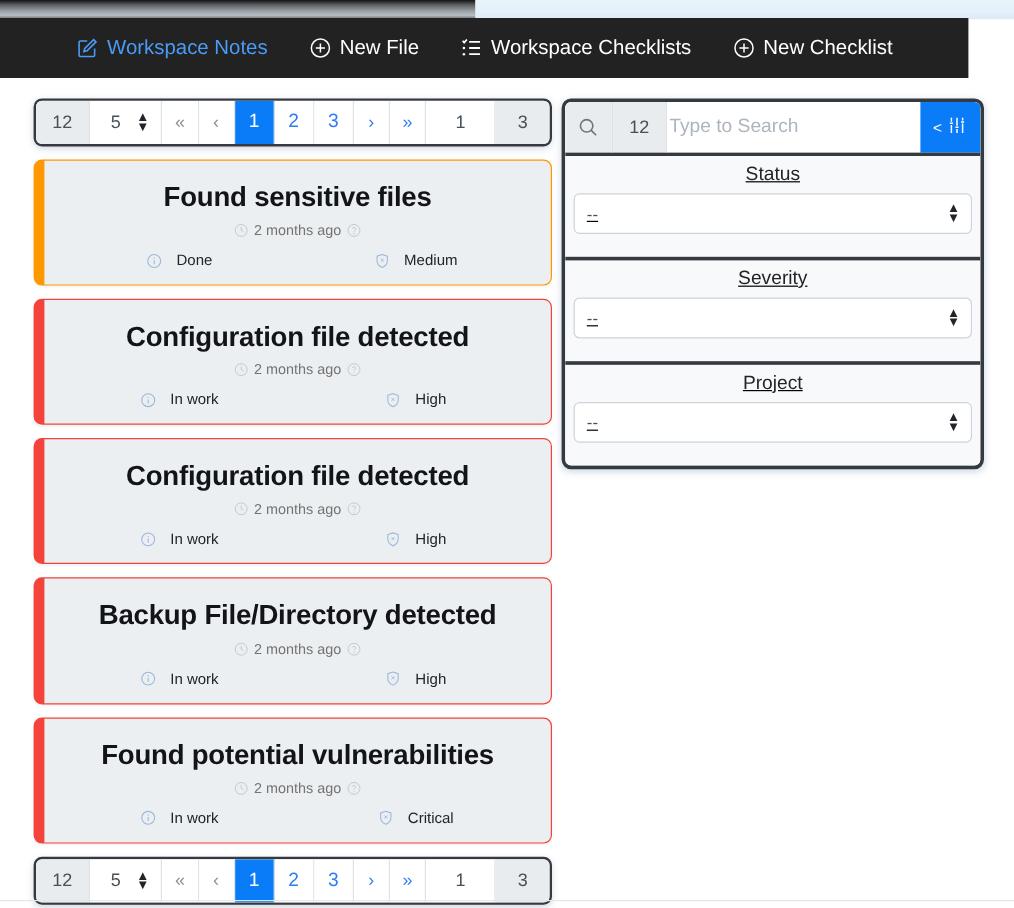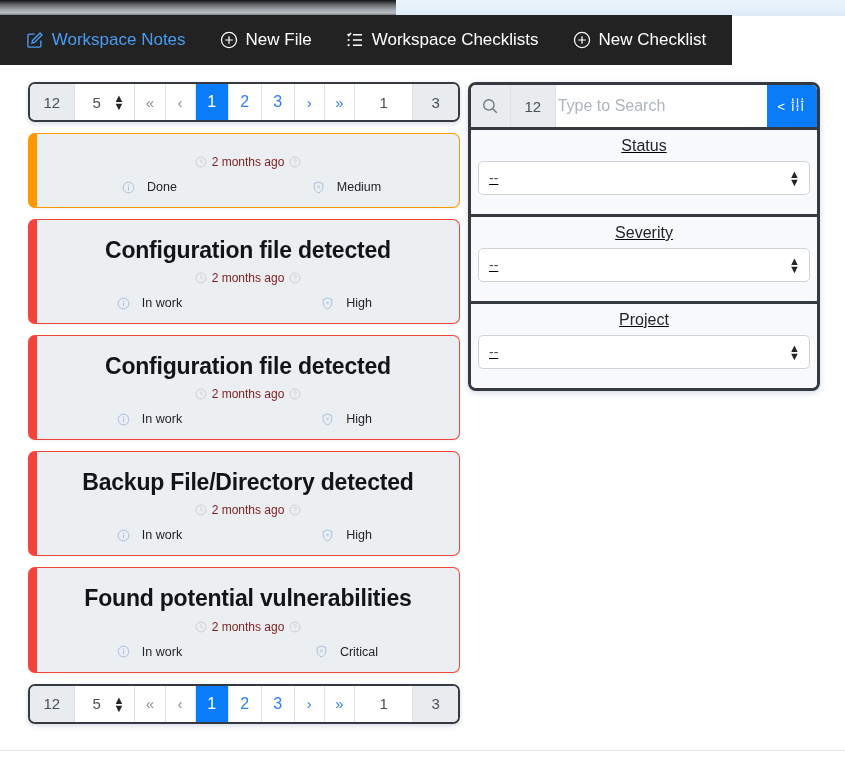--- a/index.html
+++ b/index.html
@@ -28,21 +28,21 @@
     top: 0; left: 0;
     width: 396px;
     height: 15px;
     background: linear-gradient(to bottom, #111315 0%, #5e6164 28%, #9ba1a6 62%, #b9bfc4 85%, #7d8186 100%);
   }
 
   
   #navbar {
     position: absolute;
     top: 15px; left: 0;
-    width: 732px;
+    width: 807px;
     height: 50px;
     background: #222222;
     display: flex;
     align-items: center;
     justify-content: center;
     gap: 4px;
   }
   .nav-item {
     display: flex;
     align-items: center;
@@ -145,21 +145,21 @@
     color: #121417;
     line-height: 1.18;
     margin: 3px 0 4px 0;
     letter-spacing: -0.2px;
   }
   .card-time {
     display: flex;
     align-items: center;
     justify-content: center;
     gap: 5px;
-    color: #7f1d1d;
+    color: #737373;
     font-size: 12px;
     margin: 7px 0 0 0;
   }
   .card-time svg { display: block; }
   .card-meta {
     display: flex;
     margin-top: 11px;
     padding: 0 4px;
   }
   .meta-cell {
@@ -334,20 +334,21 @@
       <div class="pg-cell pg-num">3</div>
       <div class="pg-cell pg-nav blue">›</div>
       <div class="pg-cell pg-nav blue">»</div>
       <div class="pg-cell pg-cur">1</div>
       <div class="pg-cell pg-muted pg-max">3</div>
     </div>
 
     <div class="cards">
 
       <div class="card" style="border-color:#FF9800;">
+        <div class="card-title">Found sensitive files</div>
         <div class="card-time">
           <span>
             <svg width="12" height="12" viewBox="0 0 16 16" fill="none" stroke="#c3c8cc" stroke-width="1.1">
                 <circle cx="8" cy="8" r="6.6"></circle>
                 <path d="M8 4.3V8l2.6 1.6"></path>
               </svg>
           </span>
           <span>2 months ago</span>
           <span>
             <svg width="12" height="12" viewBox="0 0 16 16" fill="none" stroke="#c3c8cc" stroke-width="1.1">

